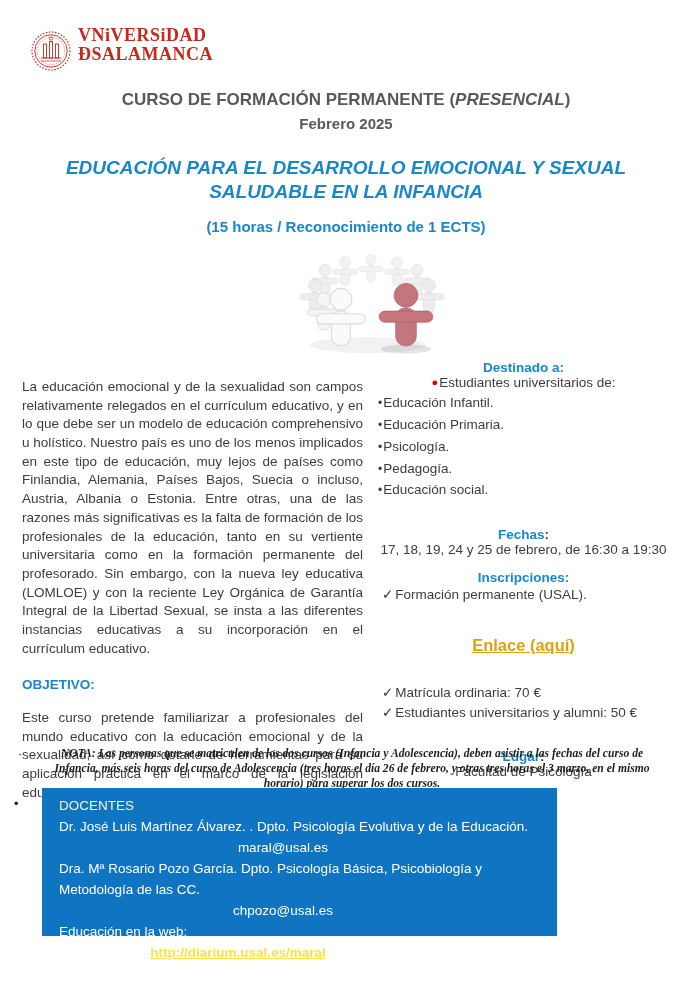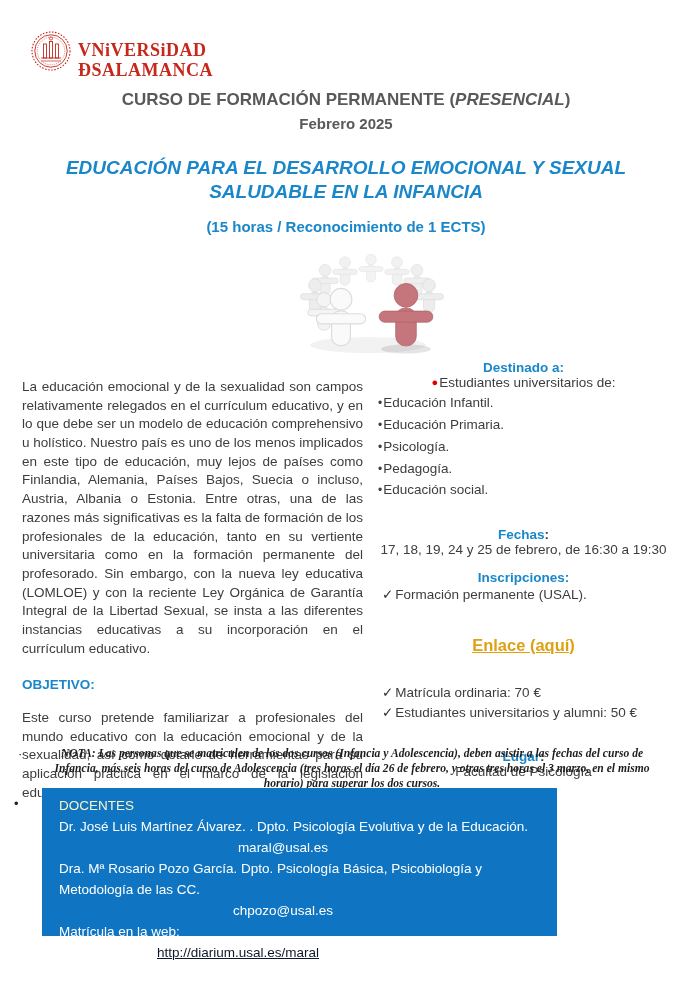--- a/index.html
+++ b/index.html
@@ -10,21 +10,21 @@
     --link_gold:#dfa114;
     --text_dark:#3a3a3a;
     --header_gray:#595959;
   }
   *{box-sizing:border-box;margin:0;padding:0;}
   html,body{background:#fff;}
   body{font-family:"Liberation Sans","DejaVu Sans",sans-serif;color:var(--text_dark);}
   .page{position:relative;width:692px;height:1000px;background:#fff;overflow:hidden;}
 
   
-  .logo{position:absolute;top:26px;left:28px;display:flex;align-items:flex-end;gap:4px;}
+  .logo{position:absolute;top:26px;left:28px;display:flex;align-items:flex-start;gap:4px;}
   .logo-text{color:var(--logo_red);font-family:"Liberation Serif","DejaVu Serif",serif;
     font-weight:bold;font-size:18px;line-height:1.08;letter-spacing:.5px;}
 
   
   .course-header{position:absolute;top:88px;left:0;width:100%;text-align:center;
     color:var(--header_gray);font-weight:bold;font-size:17px;line-height:1.45;}
   .course-header .it{font-style:italic;}
   .course-header .sub{font-size:15px;}
 
   .title-block{position:absolute;top:156px;left:20px;width:652px;text-align:center;color:var(--accent_blue);}
@@ -60,21 +60,21 @@
   .margin-dot{position:absolute;font-size:13px;color:#222;}
   .nota-dot{top:746px;left:18px;}
   .box-dot{top:796px;left:14px;}
 
   
   .docentes{position:absolute;top:788px;left:42px;width:515px;height:148px;
     background:var(--box_blue);color:#fff;font-size:13.5px;line-height:21px;padding:7px 10px 0 17px;}
   .docentes .head{color:#f8f6c8;}
   .docentes .center-email{text-align:center;padding-right:40px;}
   .docentes .center-url{text-align:center;padding-right:130px;}
-  .docentes a{color:#0f172a;text-decoration:underline;cursor:pointer;}
+  .docentes a{color:#fde047;text-decoration:underline;cursor:pointer;font-weight:bold;}
 </style>
 </head>
 <body>
 
 <div class="page">
 
   <div class="logo">
     <span>
       <svg width="46" height="50" viewBox="0 0 46 50">
         <circle cx="23" cy="25" r="19" fill="none" stroke="#c6281c" stroke-width="1.1" stroke-dasharray="1.6 1.5"></circle>
@@ -163,17 +163,17 @@
   <span class="margin-dot nota-dot">·</span>
   <div class="nota">NOTA: Las personas que se matriculen de los dos cursos (Infancia y Adolescencia), deben asistir a las fechas del curso de Infancia, más seis horas del curso de Adolescencia (tres horas el día 26 de febrero, y otras tres horas el 3 marzo, en el mismo horario) para superar los dos cursos.</div>
 
   <span class="margin-dot box-dot">•</span>
   <div class="docentes">
     <div class="head">DOCENTES</div>
     <div>Dr. José Luis Martínez Álvarez. . Dpto. Psicología Evolutiva y de la Educación.</div>
     <div class="center-email">maral@usal.es</div>
     <div>Dra. Mª Rosario Pozo García. Dpto. Psicología Básica, Psicobiología y Metodología de las CC.</div>
     <div class="center-email">chpozo@usal.es</div>
-    <div>Matrícula en la web:</div>
+    <div>Educación en la web:</div>
     <div class="center-url"><a>http://diarium.usal.es/maral</a></div>
   </div>
 
 </div>
 
 </body></html>

